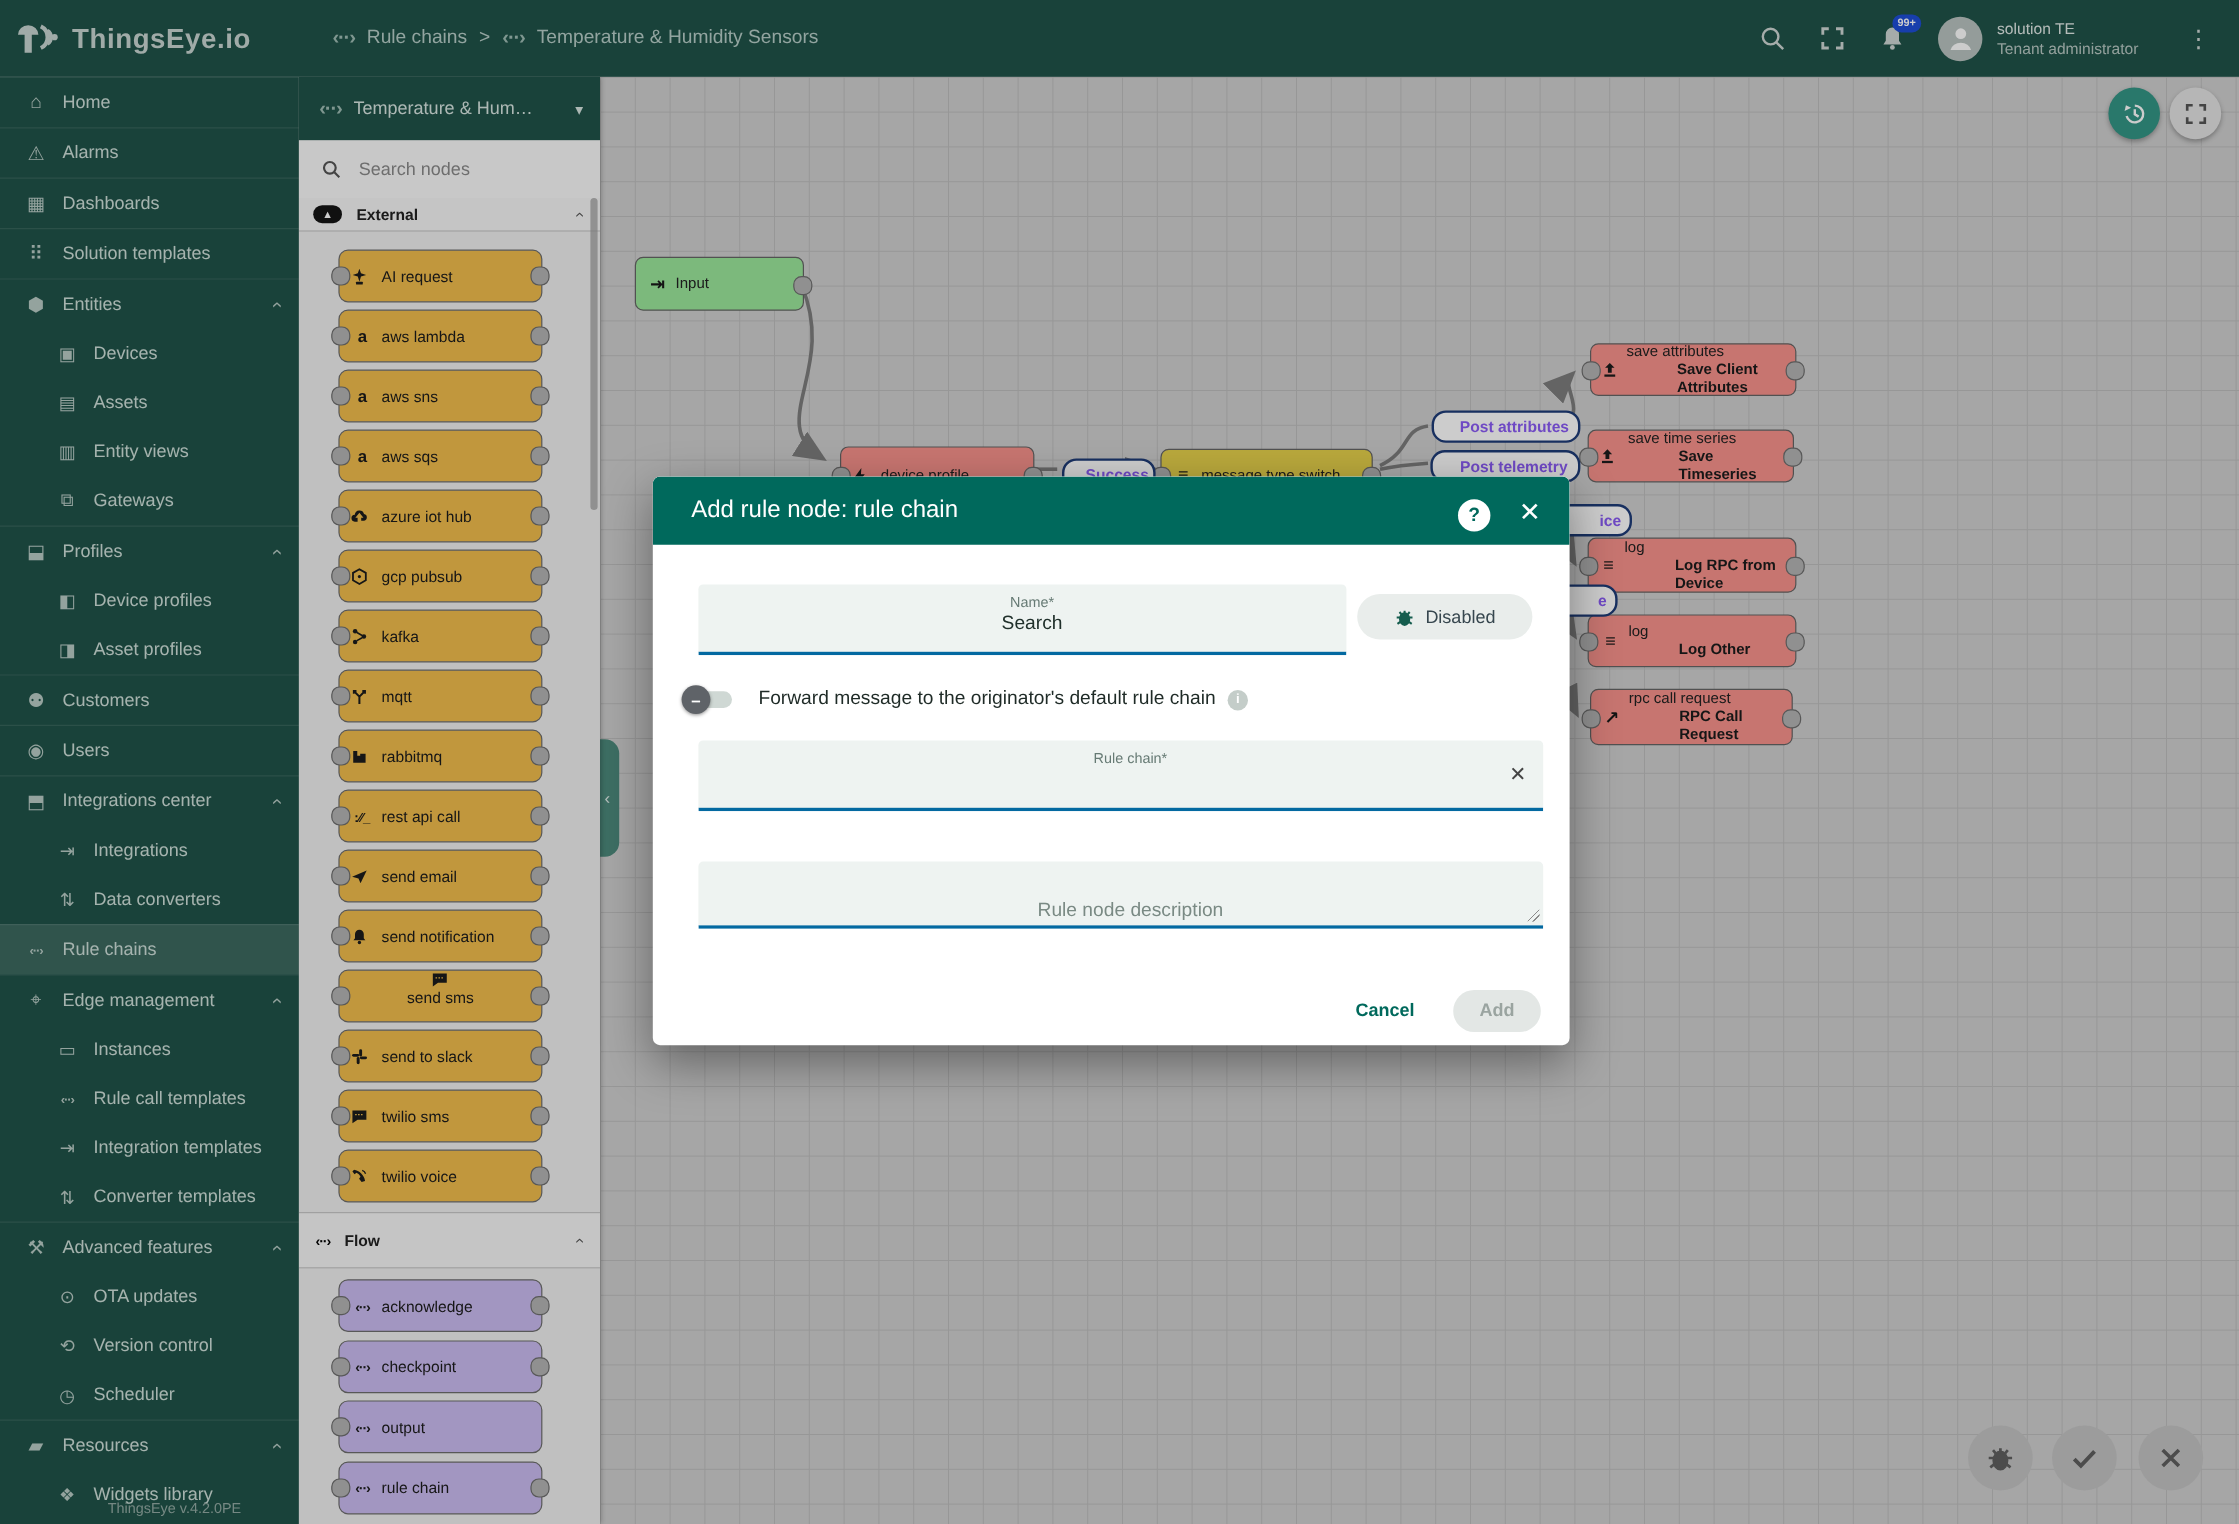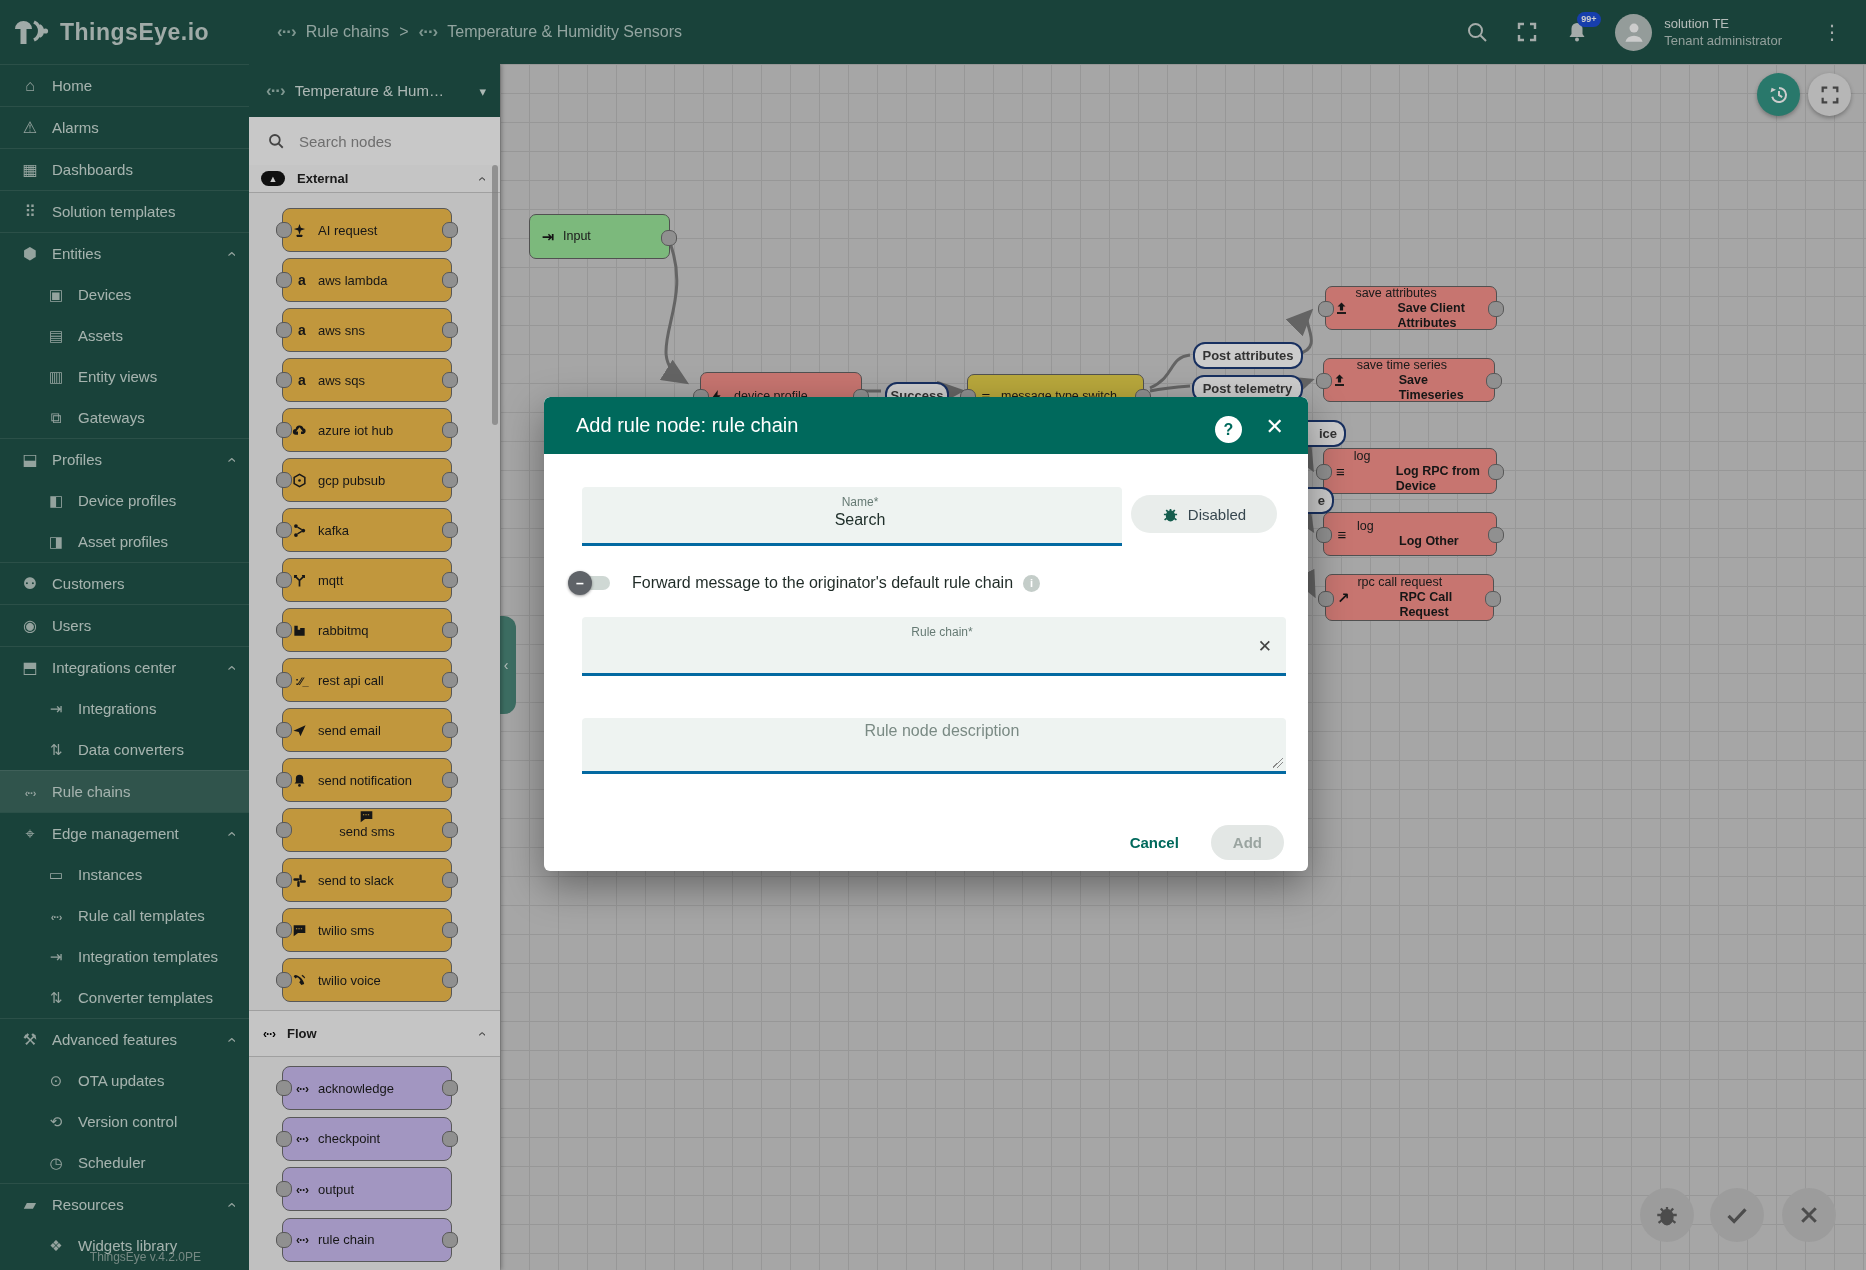--- a/index.html
+++ b/index.html
@@ -72,22 +72,22 @@
           background-size:29px 29px;}
   #edges{position:absolute;inset:0;}
   .cnode{position:absolute;border:1px solid #666;border-radius:7px;display:flex;align-items:center;cursor:pointer;}
   .cnode.green{background:#9ce89c;}
   .cnode.red{background:#f9938c;}
   .cnode.yellow{background:#e8d24b;}
   .cnode .icon{width:20px;text-align:center;margin-left:8px;margin-right:5px;font-weight:bold;color:#1a1a1a;font-size:15px;}
   .cnode .lines{display:flex;flex-direction:column;line-height:15px;}
   .cnode .t1{font-size:12.5px;color:#222;}
   .cnode .t2{font-size:12.5px;font-weight:bold;color:#1c1c1c;margin-left:42px;}
-  .epill{position:absolute;background:#fff;border:2px solid #1f3c78;border-radius:12px;color:#404040;
-         font-size:13px;font-weight:bold;display:flex;align-items:center;justify-content:center;height:23px;}
+  .epill{position:absolute;background:#fff;border:2px solid #1f3c78;border-radius:12px;color:#8b5cf6;
+         font-size:13px;font-weight:bold;display:flex;align-items:center;justify-content:center;height:23px;padding-left:14px;}
   .epill.partial{justify-content:flex-end;padding-right:7px;}
   #drawer-handle{position:absolute;left:-4px;top:552px;width:20px;height:98px;background:#4d8a7c;
                  border-radius:0 12px 12px 0;display:flex;align-items:center;justify-content:center;
                  color:#e6f0ed;font-size:14px;cursor:pointer;}
   .fab{position:absolute;width:54px;height:54px;border-radius:50%;background:#c4c4c4;display:flex;
        align-items:center;justify-content:center;color:#5f5f5f;cursor:pointer;}
   .ctrl{position:absolute;width:43px;height:43px;border-radius:50%;display:flex;align-items:center;
         justify-content:center;cursor:pointer;box-shadow:0 2px 4px rgba(0,0,0,.3);}
   .ctrl.teal{background:#349686;color:#fff;}
   .ctrl.light{background:#e4e4e4;color:#555;}
@@ -730,21 +730,21 @@
       <span id="toggle-label">Forward message to the originator's default rule chain</span>
       <span id="info-icon">i</span>
     </div>
 
     <div class="ffield" id="fld-rulechain">
       <div class="flabel">Rule chain*</div>
       <span id="rc-clear">✕</span>
     </div>
 
     <div class="ffield" id="fld-desc">
-      <div class="fplaceholder" style="margin-top:4px;">Rule node description</div>
+      <div class="fplaceholder" style="margin-top:32px;">Rule node description</div>
       <span id="desc-resize"></span>
     </div>
 
     <div id="modal-actions">
       <span id="btn-cancel">Cancel</span>
       <span id="btn-add">Add</span>
     </div>
   </div>
 
 </div>

